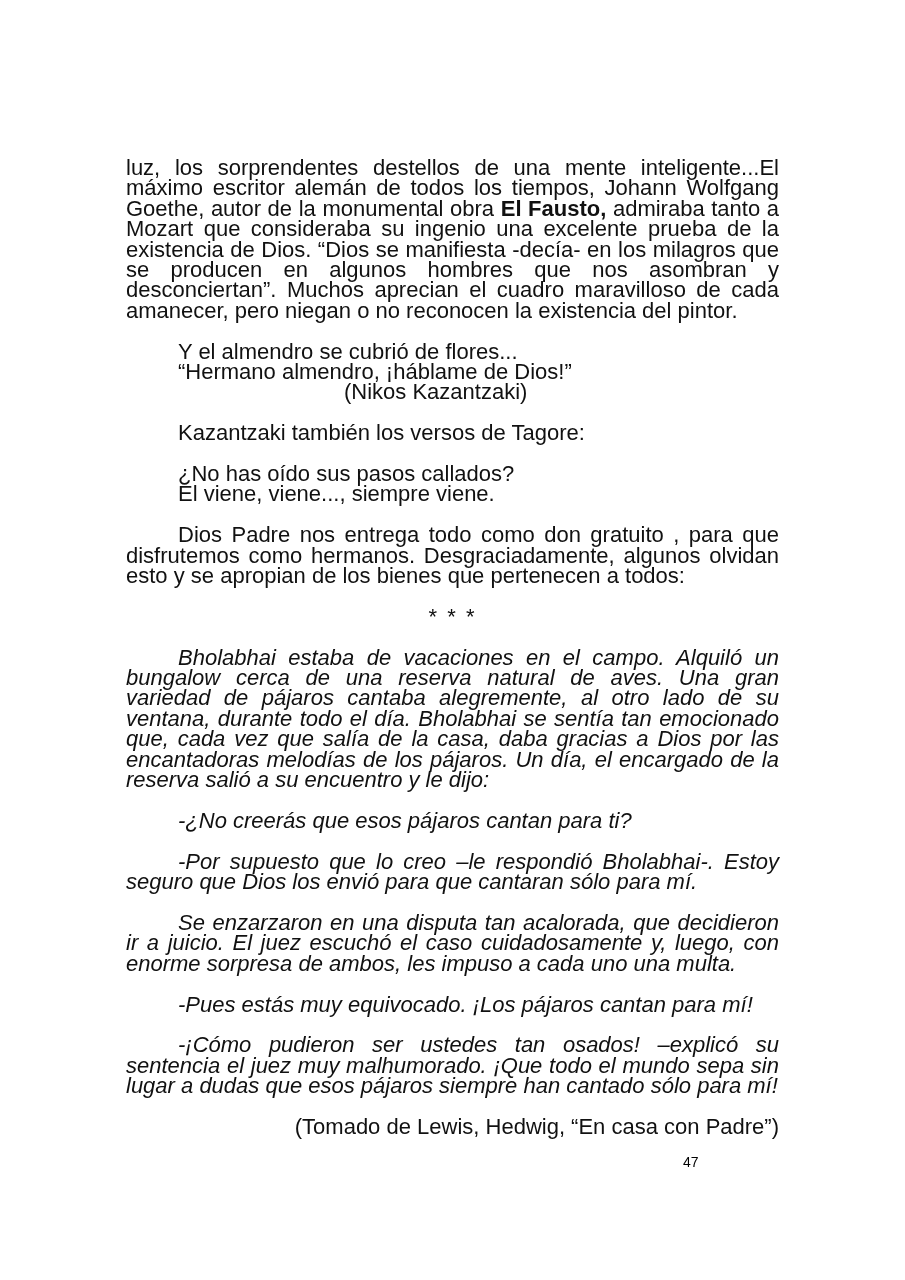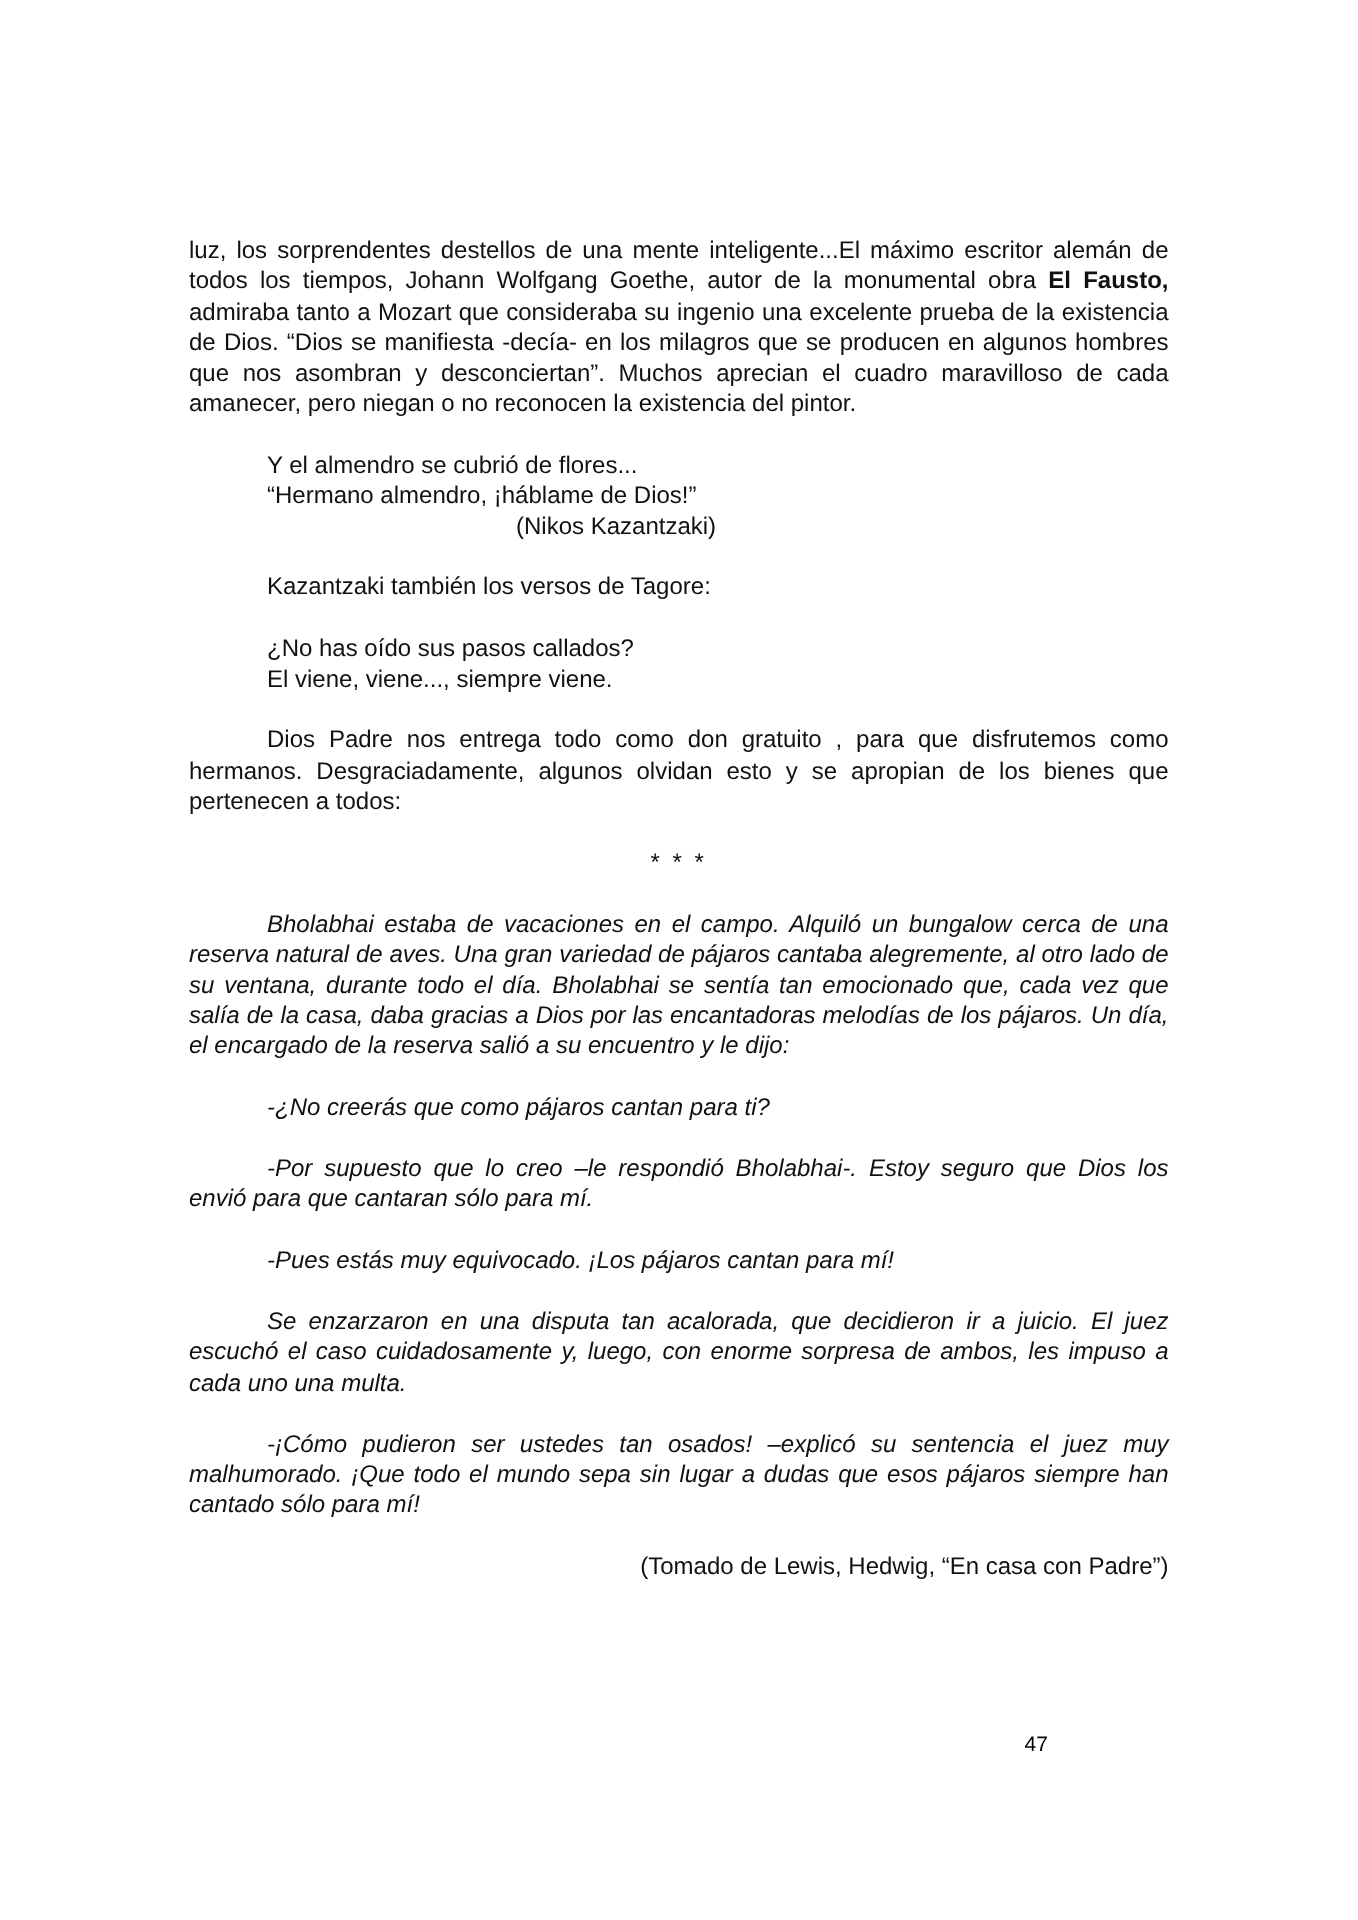--- a/index.html
+++ b/index.html
@@ -13,21 +13,21 @@
       position: relative;
       overflow: hidden;
       font-family: "Liberation Sans", sans-serif;
       color: #111111;
     }
     .page {
       position: absolute;
       left: 126px;
       top: 158px;
       width: 653px;
-      font-size: 16px;
+      font-size: 22px;
       line-height: 20.4px;
     }
     .p {
       margin: 0 0 20.4px 0;
       text-align: justify;
       text-align-last: left;
     }
     .indent { text-indent: 52px; }
     .italic { font-style: italic; }
     .verse {
@@ -76,22 +76,22 @@
   <div class="verse">
     <span class="line">¿No has oído sus pasos callados?</span>
     <span class="line">El viene, viene..., siempre viene.</span>
   </div>
 
   <p class="p indent">Dios Padre nos  entrega todo como don gratuito , para que disfrutemos como hermanos. Desgraciadamente, algunos olvidan esto y se apropian de los bienes que pertenecen a todos:</p>
 
   <p class="sep">* * *</p>
 
   <p class="p indent italic">Bholabhai estaba de vacaciones en el campo. Alquiló un bungalow cerca de una reserva natural de aves. Una gran variedad de pájaros cantaba alegremente, al otro lado de su ventana, durante todo el día. Bholabhai se sentía tan emocionado que, cada vez que salía de la casa, daba gracias a Dios por las encantadoras melodías de los pájaros. Un día, el encargado de la reserva salió a su encuentro y le dijo:</p>
-  <p class="p indent italic">-¿No creerás que como pájaros cantan para ti?</p>
+  <p class="p indent italic">-¿No creerás que esos pájaros cantan para ti?</p>
   <p class="p indent italic">-Por supuesto que lo creo –le respondió Bholabhai-. Estoy seguro que Dios los envió para que cantaran sólo para mí.</p>
+  <p class="p indent italic">Se enzarzaron en una disputa tan acalorada, que decidieron ir a juicio. El juez escuchó el caso cuidadosamente y, luego, con enorme sorpresa de ambos, les impuso a cada uno una multa.</p>
   <p class="p indent italic">-Pues estás muy equivocado. ¡Los pájaros cantan para mí!</p>
-  <p class="p indent italic">Se enzarzaron en una disputa tan acalorada, que decidieron ir a juicio. El juez escuchó el caso cuidadosamente y, luego, con enorme sorpresa de ambos, les impuso a cada uno una multa.</p>
   <p class="p indent italic">-¡Cómo pudieron ser ustedes tan osados! –explicó su sentencia el juez muy malhumorado. ¡Que todo el mundo sepa sin lugar a dudas que esos pájaros siempre han cantado sólo para mí!</p>
 
   <p class="source">(Tomado de Lewis, Hedwig, “En casa con Padre”)</p>
 </div>
 
 <div class="page-number">47</div>
 
 </body></html>

